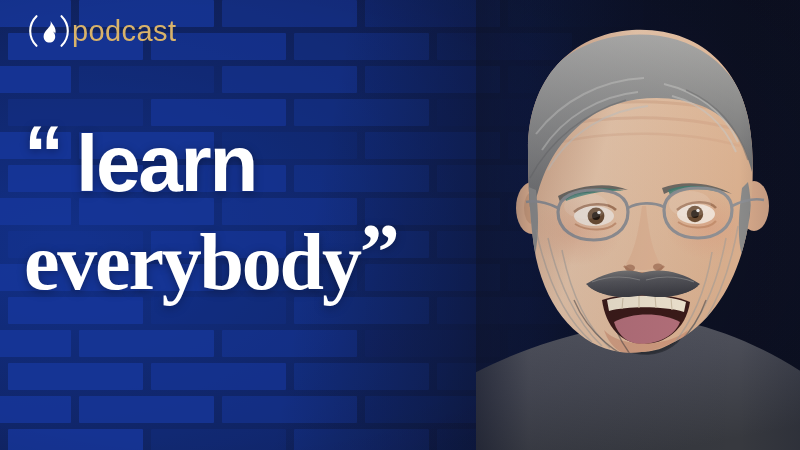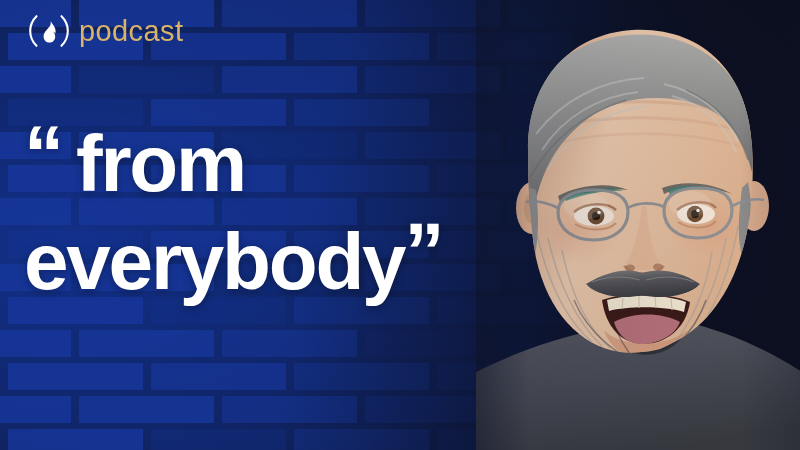--- a/index.html
+++ b/index.html
@@ -50,21 +50,20 @@
     background: radial-gradient(120% 120% at 25% 50%, rgba(0,0,0,0) 40%, rgba(0,0,0,0.30) 100%);
   }
 
   
   .logo {
     position: absolute;
     left: 26px;
     top: 14px;
     display: flex;
     align-items: center;
-    gap: 7px;
     z-index: 6;
   }
   .logo-mark {
     width: 46px;
     height: 34px;
     display: block;
   }
   .logo-word {
     color: #d9b36a;
     font-size: 29px;
@@ -81,21 +80,21 @@
     z-index: 6;
     width: 560px;
   }
   .hl-line {
     position: relative;
     height: 96px;
     display: flex;
     align-items: center;
     white-space: nowrap;
   }
-  .hl-line.line2 { margin-top: 2px; }
+  .hl-line.line2 { margin-top: 2px; font-family: Liberation Serif, serif; }
   .word {
     color: #ffffff;
     font-size: 80px;
     font-weight: 700;
     line-height: 96px;
     letter-spacing: -2.2px;
     text-shadow: 0 2px 10px rgba(0,0,0,0.34);
   }
   .quote {
     color: #ffffff;
@@ -248,21 +247,21 @@
                  C30.4 16.6 29.0 13.4 27.4 11.2 C26.5 9.9 25.5 8.4 24.6 7.0 Z" fill="#ffffff"></path>
       </svg>
     </span>
     <span class="logo-word">podcast</span>
   </div>
 
   <div class="headline">
     <div class="hl-line line1">
       <span class="quote open">“</span>
       <span class="gap"></span>
-      <span class="word">from</span>
+      <span class="word">learn</span>
     </div>
     <div class="hl-line line2">
       <span class="word">everybody</span>
       <span class="quote close">”</span>
     </div>
   </div>
 
   <div class="photo">
     <svg width="330" height="450" viewBox="0 0 330 450">
       <defs>

